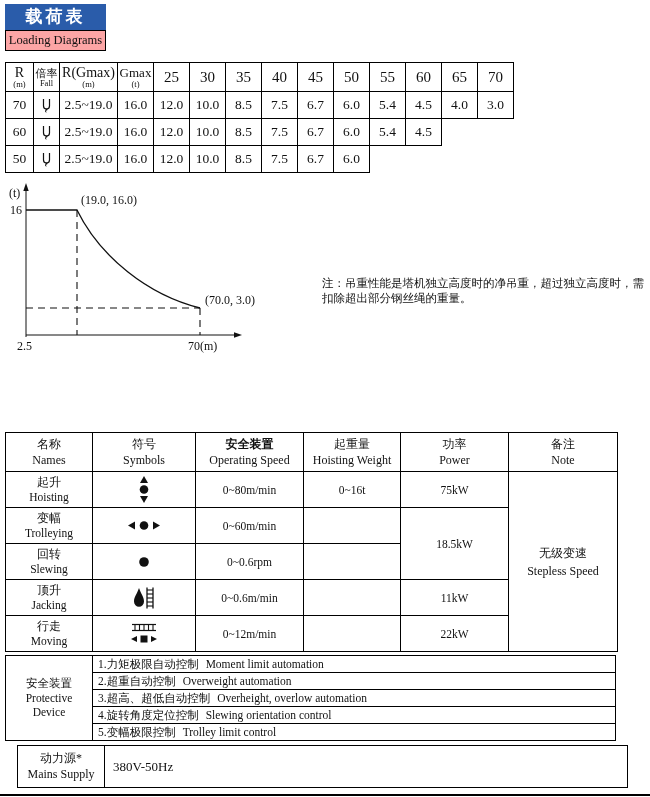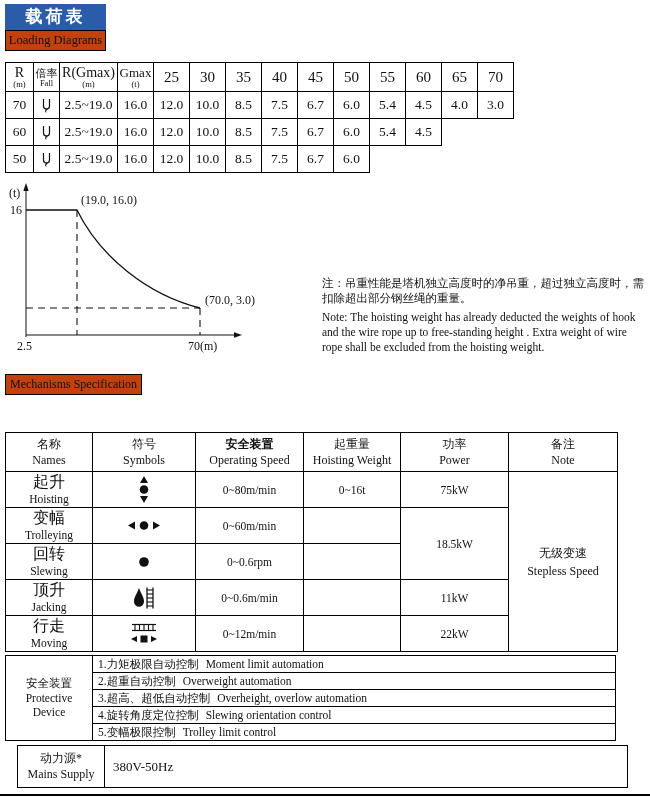--- a/index.html
+++ b/index.html
@@ -9,21 +9,21 @@
     overflow:hidden;
   }
 
   
   .badge { position:absolute; }
   .badge .cn {
     background:#2a5caa; color:#fff; text-align:center; font-weight:bold;
     letter-spacing:3px;
   }
   .badge .en {
-    background:#c2410c; border:1.5px solid #000; text-align:center;
+    background:#fca5a5; border:1.5px solid #000; text-align:center;
   }
   .badge1 { left:5px; top:4px; width:101px; }
   .badge1 .cn { height:26px; line-height:26px; font-size:17px; }
   .badge1 .en { height:19px; line-height:19px; font-size:12.5px; }
   .badge2 { left:5px; top:374px; width:137px; }
   .badge2 .cn { height:26px; line-height:26px; font-size:16px; }
   .badge2 .en { height:19px; line-height:19px; font-size:12px; }
 
   table { border-collapse:collapse; table-layout:fixed; }
   th,td { border:1px solid #000; text-align:center; vertical-align:middle; padding:0; font-weight:normal; }
@@ -46,21 +46,21 @@
 
   
   .notes { position:absolute; left:322px; top:276px; width:326px; font-size:11.5px; line-height:1.3; }
   .notes .cn { margin-bottom:4px; }
 
   
   .t2 { position:absolute; left:5px; top:432px; }
   .t2 tr.head { height:39px; }
   .t2 tr { height:36px; }
   .t2 th { font-size:12px; line-height:1.35;margin-top:29px; }
-  .t2 .name-cn { font-size:16px; line-height:1.25; }
+  .t2 .name-cn { font-size:12px; line-height:1.25; }
   .t2 .name-en { font-size:11.5px; line-height:1.25; }
   .t2 .val { font-size:11.5px; }
   .t2 .note-cell div { font-size:12px; line-height:1.5; }
 
   
   .t3 { position:absolute; left:5px; top:655px; }
   .t3 tr { height:17px; }
   .t3 .label div { font-size:11.5px; line-height:1.25; }
   .t3 .item { text-align:left; padding-left:5px; font-size:11.5px; }
   .t3 .item .en { margin-left:7px; }
@@ -219,25 +219,23 @@
     <text x="1" y="14">(t)</text>
     <text x="2" y="31">16</text>
     <text x="73" y="21">(19.0, 16.0)</text>
     <text x="197" y="121">(70.0, 3.0)</text>
     <text x="9" y="167">2.5</text>
     <text x="180" y="167">70(m)</text>
   </svg>
 
   <div class="notes">
     <div class="cn">注：吊重性能是塔机独立高度时的净吊重，超过独立高度时，需扣除超出部分钢丝绳的重量。</div>
-    <div class="en">Note: The hoisting weight has already deducted the weights of hook and the wire rope up to free-standing height . Extra weight of wire rope shall be excluded from the hoisting weight.</div>
   </div>
 
   <div class="badge badge2">
-    <div class="en">Mechanisms Specification</div>
   </div>
 
   <table class="t2">
     <colgroup>
       <col style="width:87px">
         <col style="width:103px">
         <col style="width:108px">
         <col style="width:97px">
         <col style="width:108px">
         <col style="width:109px">

